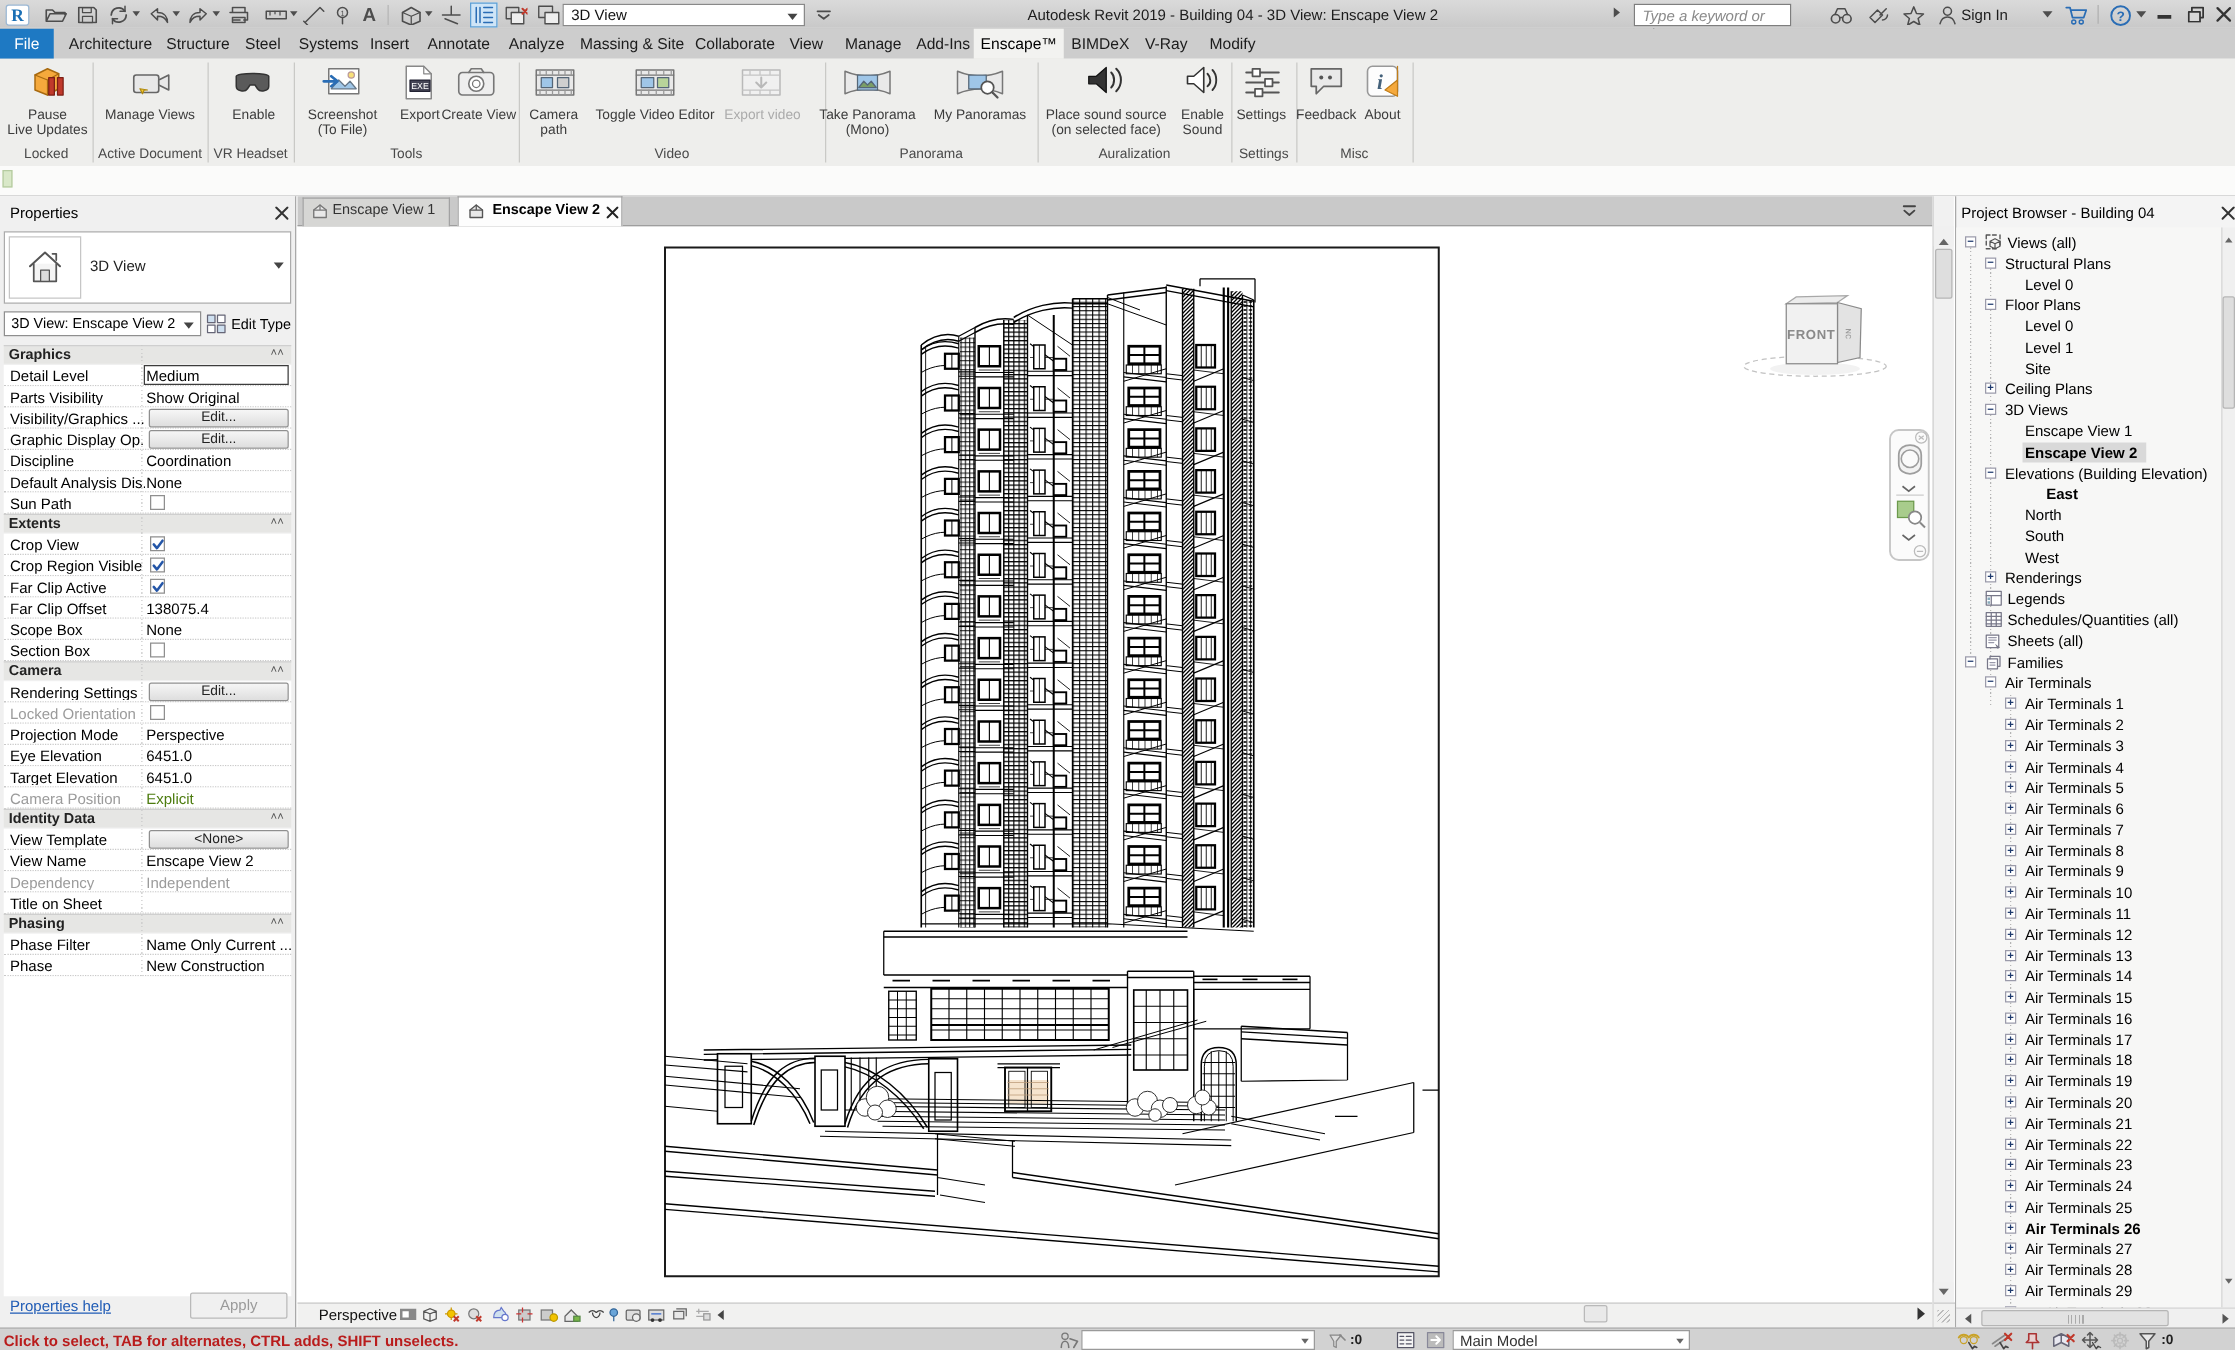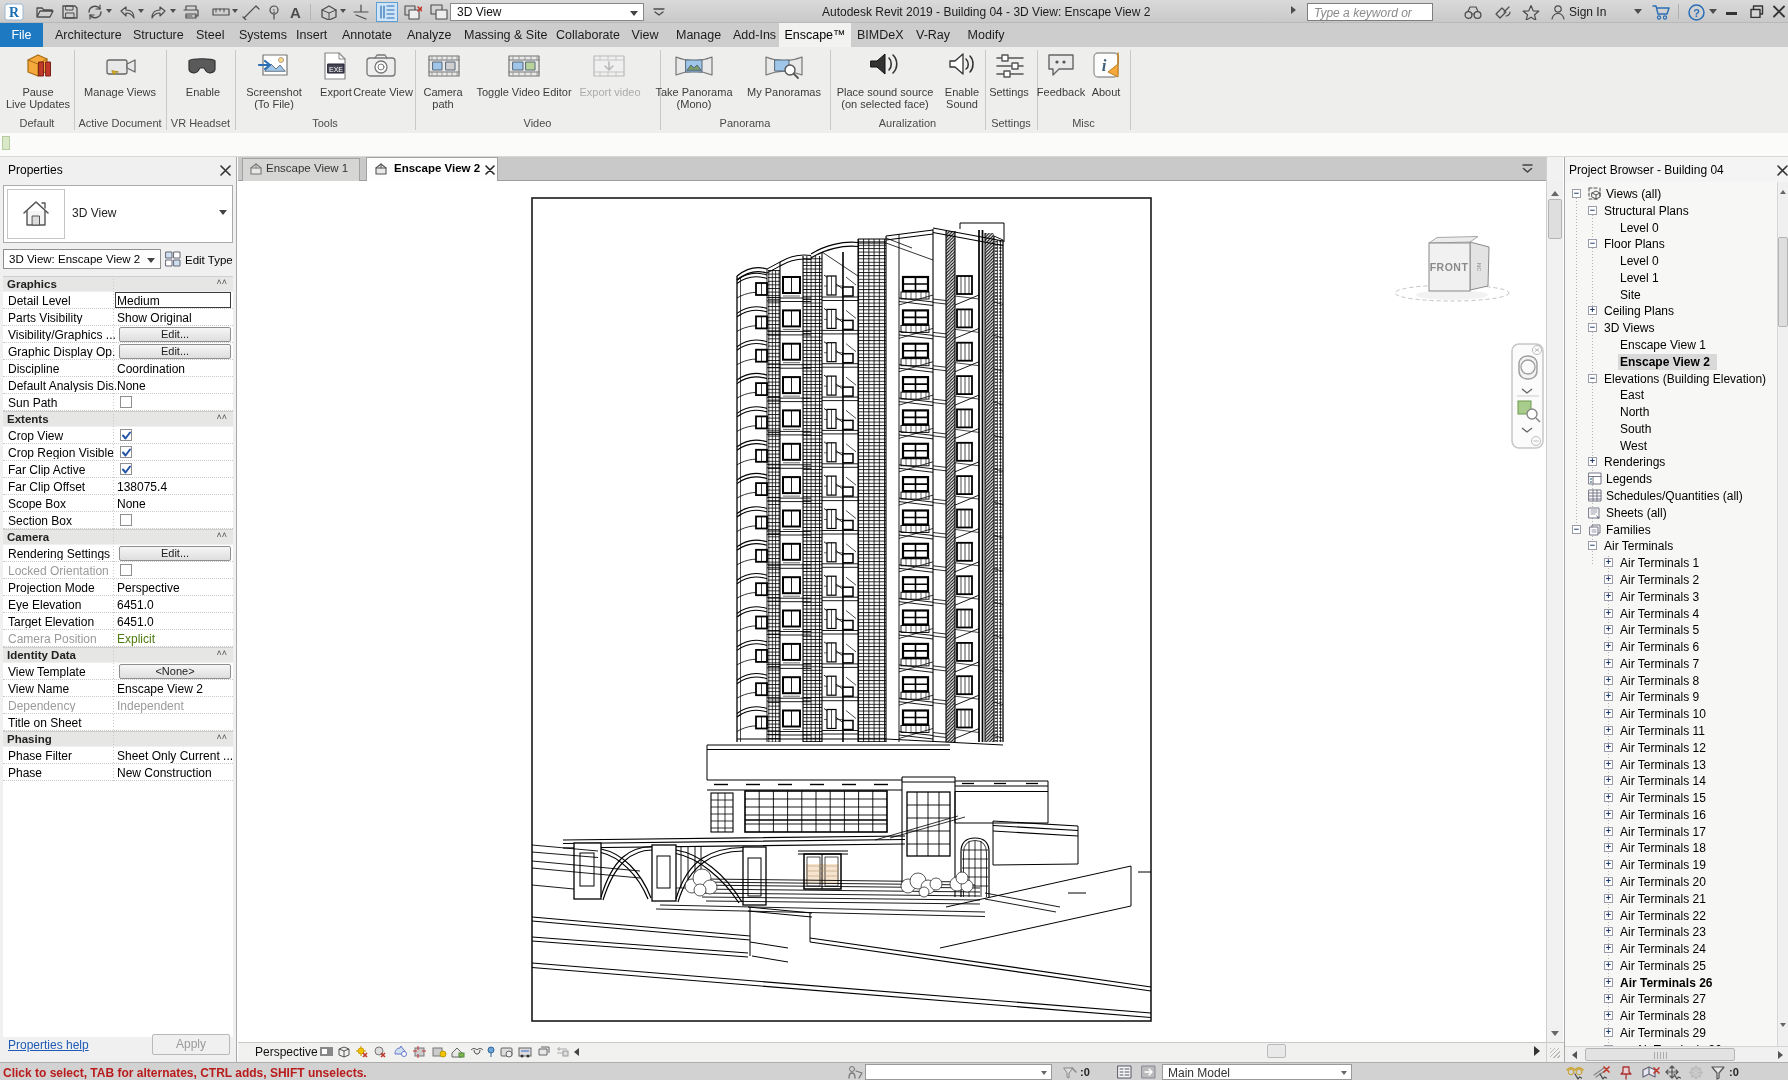--- a/index.html
+++ b/index.html
@@ -172,21 +172,21 @@
 <div id="ribbon">
     <div class="rsep" style="left:74px"></div>
     <div class="rsep" style="left:166px"></div>
     <div class="rsep" style="left:235px"></div>
     <div class="rsep" style="left:415px"></div>
     <div class="rsep" style="left:660px"></div>
     <div class="rsep" style="left:830px"></div>
     <div class="rsep" style="left:985px"></div>
     <div class="rsep" style="left:1037px"></div>
     <div class="rsep" style="left:1130px"></div>
-    <div class="plabel" style="left:0px;width:74px">Default</div>
+    <div class="plabel" style="left:0px;width:74px">Locked</div>
     <div class="plabel" style="left:74px;width:92px">Active Document</div>
     <div class="plabel" style="left:166px;width:69px">VR Headset</div>
     <div class="plabel" style="left:235px;width:180px">Tools</div>
     <div class="plabel" style="left:415px;width:245px">Video</div>
     <div class="plabel" style="left:660px;width:170px">Panorama</div>
     <div class="plabel" style="left:830px;width:155px">Auralization</div>
     <div class="plabel" style="left:985px;width:52px">Settings</div>
     <div class="plabel" style="left:1037px;width:93px">Misc</div>
     <svg class="abs" style="left:22px;top:3px" width="32" height="32" viewBox="0 0 32 32" fill="none" stroke-linecap="round" stroke-linejoin="round">
       <path d="M6 10 16 5l9 4v12l-9 5-10-4z" fill="#f5a93c" stroke="#a86a10" stroke-width="1.2"></path>
@@ -447,21 +447,21 @@
     <div class="prow" style="top:557px;border-bottom:1px dotted #c9c9c9">
       <div class="plab" style="color:#000">Title on Sheet</div>
       <div class="pval" style="color:#000"></div>
     </div>
     <div class="psec" style="top:574px">
       <span style="position:absolute;left:4px;top:1px;font-size:11.5px">Phasing</span>
       <span style="position:absolute;right:6px;top:0px;font-weight:normal;color:#555;font-size:9px;letter-spacing:0">˄˄</span>
     </div>
     <div class="prow" style="top:590px;border-bottom:1px dotted #c9c9c9">
       <div class="plab" style="color:#000">Phase Filter</div>
-      <div class="pval" style="color:#000">Sheet Only Current ...</div>
+      <div class="pval" style="color:#000">Name Only Current ...</div>
     </div>
     <div class="prow" style="top:607px;border-bottom:1px dotted #c9c9c9">
       <div class="plab" style="color:#000">Phase</div>
       <div class="pval" style="color:#000">New Construction</div>
     </div>
     <div class="abs" style="left:113px;top:119px;width:1px;height:505px;background:repeating-linear-gradient(#c9c9c9 0 1px,transparent 1px 3px)"></div>
     <div class="abs" style="left:3px;top:624px;width:230px;height:256px;background:#fff"></div>
     <div class="abs" style="left:8px;top:881px;font-size:12px;color:#1f5bb5;text-decoration:underline">Properties help</div>
     <div class="abs" style="left:152px;top:877px;width:78px;height:21px;background:#f0f0f0;border:1px solid #b9b9b9;border-radius:2px;text-align:center;line-height:19px;font-size:12px;color:#9a9a9a">Apply</div>
   </div>
@@ -808,21 +808,21 @@
     <div class="trow" style="left:55px;top:130.68px;font-weight:normal">Site</div>
     <div class="ebox" style="left:23px;top:149.46px">+</div>
     <div class="trow" style="left:39px;top:147.46px;font-weight:normal">Ceiling Plans</div>
     <div class="ebox" style="left:23px;top:166.24px">−</div>
     <div class="trow" style="left:39px;top:164.24px;font-weight:normal">3D Views</div>
     <div class="trow" style="left:55px;top:181.02px;font-weight:normal">Enscape View 1</div>
     <div class="abs" style="left:53px;top:196.8px;width:99px;height:16px;background:#d9d9d9"></div>
     <div class="trow" style="left:55px;top:197.8px;font-weight:bold">Enscape View 2</div>
     <div class="ebox" style="left:23px;top:216.58px">−</div>
     <div class="trow" style="left:39px;top:214.58px;font-weight:normal">Elevations (Building Elevation)</div>
-    <div class="trow" style="left:55px;top:231.36px;font-weight:normal">East</div>
+    <div class="trow" style="left:72px;top:231.36px;font-weight:bold">East</div>
     <div class="trow" style="left:55px;top:248.14000000000001px;font-weight:normal">North</div>
     <div class="trow" style="left:55px;top:264.92px;font-weight:normal">South</div>
     <div class="trow" style="left:55px;top:281.70000000000005px;font-weight:normal">West</div>
     <div class="ebox" style="left:23px;top:300.48px">+</div>
     <div class="trow" style="left:39px;top:298.48px;font-weight:normal">Renderings</div>
     <svg class="abs" style="left:23px;top:315.26px" width="14" height="14" viewBox="0 0 14 14" fill="none" stroke-linecap="round" stroke-linejoin="round">
       <rect x="1" y="1" width="12" height="11" fill="#fff" stroke="#778"></rect>
       <path d="M1 4.5h12M5 4.5V12" stroke="#778"></path>
       <rect x="2" y="6" width="2" height="2" fill="#8ab"></rect>
       <rect x="2" y="9" width="2" height="2" fill="#8ab"></rect>

